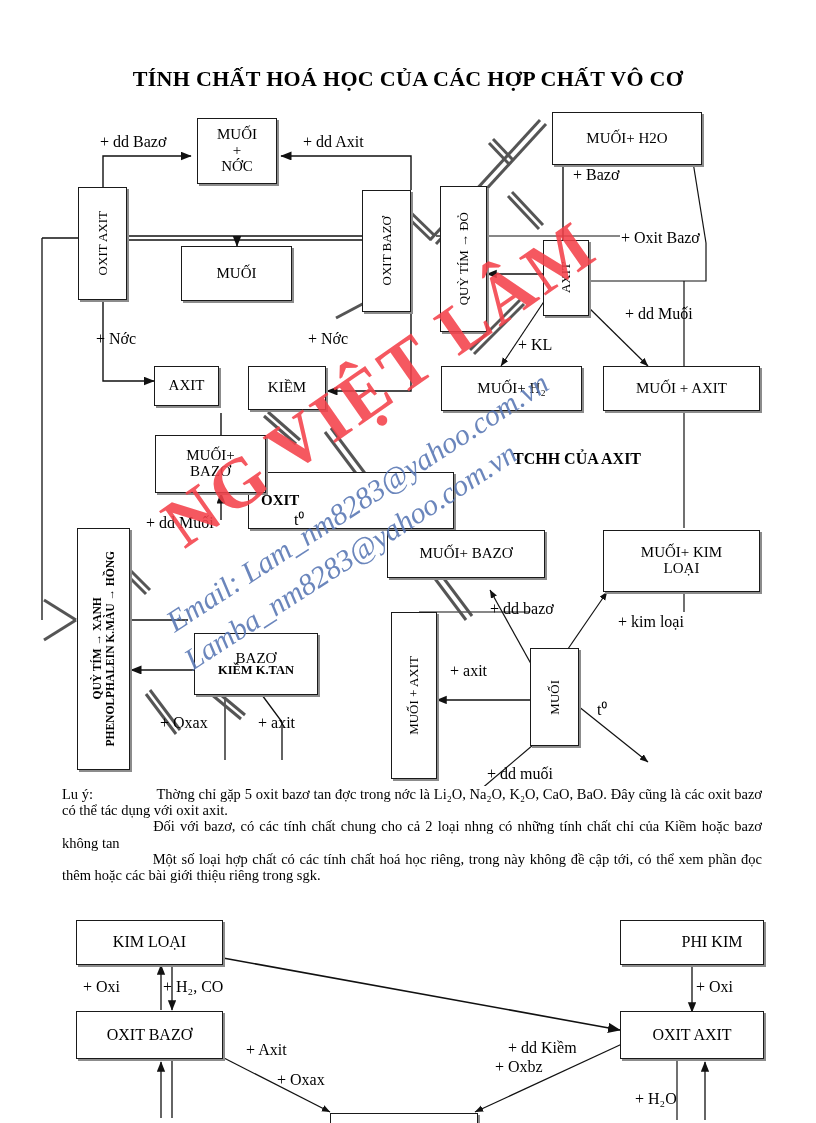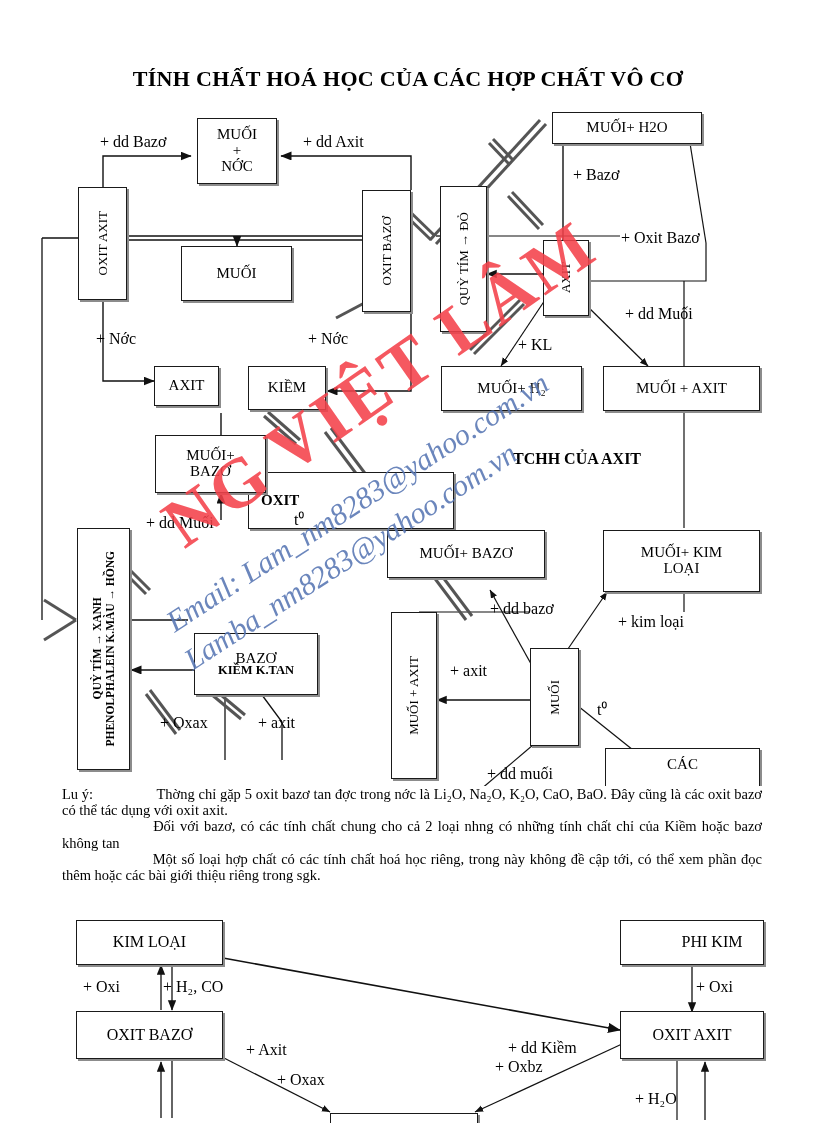--- a/index.html
+++ b/index.html
@@ -168,21 +168,21 @@
   </div>
 
   <div class="box sh" style="left:181px;top:246px;width:111px;height:55px;">
     <span>MUỐI</span>
   </div>
 
   <div class="box sh" style="left:362px;top:190px;width:49px;height:122px;">
     <span class="vtext b-sm">OXIT BAZƠ</span>
   </div>
 
-  <div class="box sh" style="left:552px;top:112px;width:150px;height:32px;">
+  <div class="box sh" style="left:552px;top:112px;width:150px;height:53px;">
     <span>MUỐI+ H2O</span>
   </div>
 
   <div class="box sh" style="left:440px;top:186px;width:47px;height:146px;">
     <span class="vtext b-sm">QUỲ TÍM → ĐỎ</span>
   </div>
 
   <div class="box sh" style="left:543px;top:240px;width:46px;height:76px;">
     <span class="vtext b-sm">AXIT</span>
   </div>
@@ -240,23 +240,20 @@
   </div>
 
   <div class="box sh" style="left:391px;top:612px;width:46px;height:167px;">
     <span class="vtext b-sm">MUỐI + AXIT</span>
   </div>
 
   <div class="box sh" style="left:530px;top:648px;width:49px;height:98px;">
     <span class="vtext b-sm">MUỐI</span>
   </div>
 
-  <div class="box sh" style="left:605px;top:748px;width:155px;height:40px;align-items:flex-start;padding-top:8px;">
-    <span>CÁC</span>
-  </div>
 
   <div class="tchh" style="left:513px;top:450px;">TCHH CỦA AXIT</div>
 
   <div class="lbl" style="left:100px;top:133px;">+ dd Bazơ</div>
   <div class="lbl" style="left:303px;top:133px;">+ dd Axit</div>
   <div class="lbl" style="left:96px;top:330px;">+ Nớc</div>
   <div class="lbl" style="left:308px;top:330px;">+ Nớc</div>
   <div class="lbl" style="left:573px;top:166px;">+ Bazơ</div>
   <div class="lbl" style="left:621px;top:229px;">+ Oxit Bazơ</div>
   <div class="lbl" style="left:518px;top:336px;">+ KL</div>

